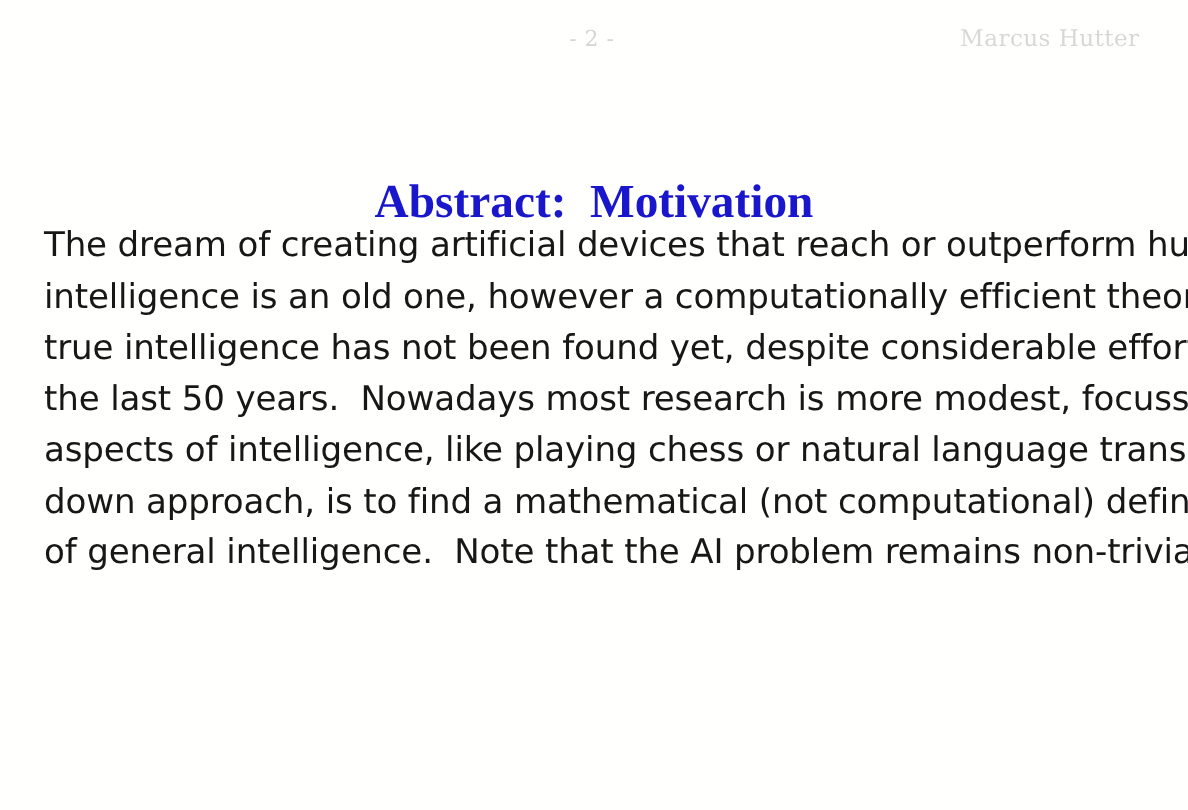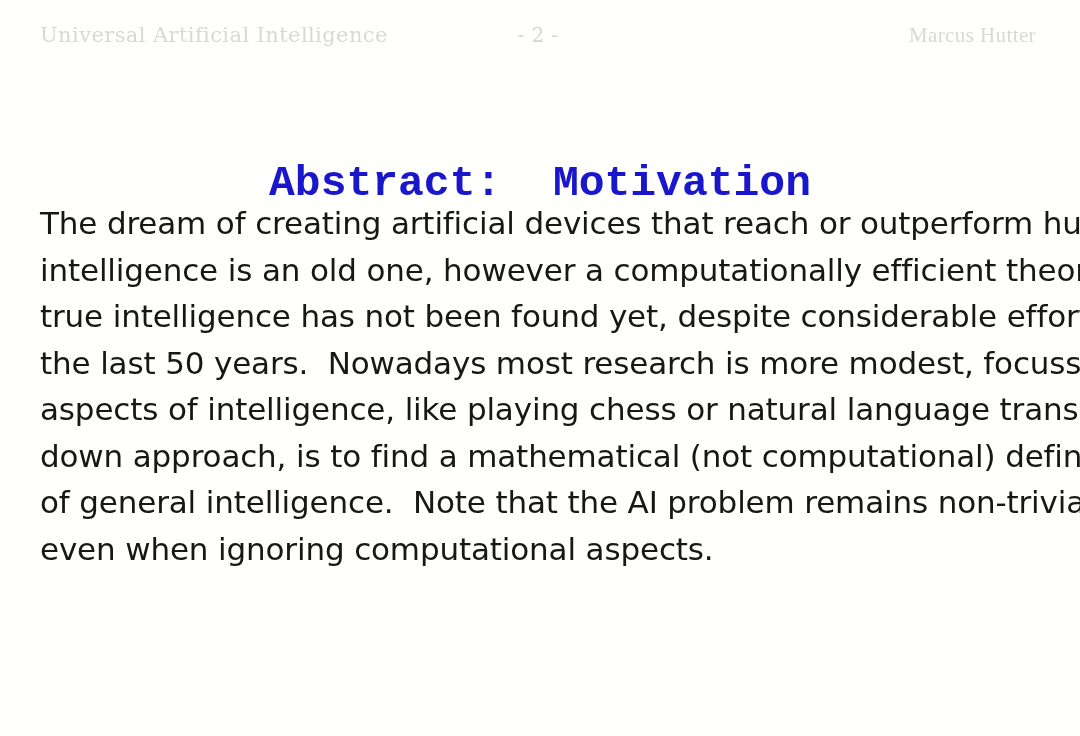--- a/index.html
+++ b/index.html
@@ -51,31 +51,30 @@
     left: 0;
     right: 0;
     text-align: center;
     color: #d4d4d4;
     font-size: 20px;
   }
   .hdr-right {
     flex: 0 0 auto;
     margin-left: auto;
     text-align: left;
-    font-family: Liberation Serif, serif;
   }
 
   
   .slide-title {
     position: absolute;
     top: 130px;
     left: 0;
     width: 1080px;
     text-align: center;
-    font-family: Liberation Mono, monospace;
+    font-family: Liberation Serif, serif;
     font-weight: bold;
     font-size: 43px;
     line-height: 50px;
     color: #1a16cc;
     white-space: pre;
     user-select: none;
   }
 
   
   .slide-body {
@@ -95,31 +94,29 @@
     height: 46.5px;
     letter-spacing: -0.15px;
   }
 </style>
 </head>
 <body>
 
 <div class="slide">
 
   <div class="slide-header">
-    <span class="hdr-left">Universal Artificial Intelligence</span>
     <span class="hdr-center">- 2 -</span>
     <span class="hdr-right">Marcus Hutter</span>
   </div>
 
   <h1 class="slide-title">Abstract:  Motivation</h1>
 
   <div class="slide-body">
     <span class="body-line">The dream of creating artificial devices that reach or outperform human</span>
     <span class="body-line">intelligence is an old one, however a computationally efficient theory of</span>
     <span class="body-line">true intelligence has not been found yet, despite considerable efforts in</span>
     <span class="body-line">the last 50 years.  Nowadays most research is more modest, focussing on</span>
     <span class="body-line">aspects of intelligence, like playing chess or natural language translation,</span>
     <span class="body-line">down approach, is to find a mathematical (not computational) definition</span>
     <span class="body-line">of general intelligence.  Note that the AI problem remains non-trivial</span>
-    <span class="body-line">even when ignoring computational aspects.</span>
   </div>
 
 </div>
 
 </body></html>

